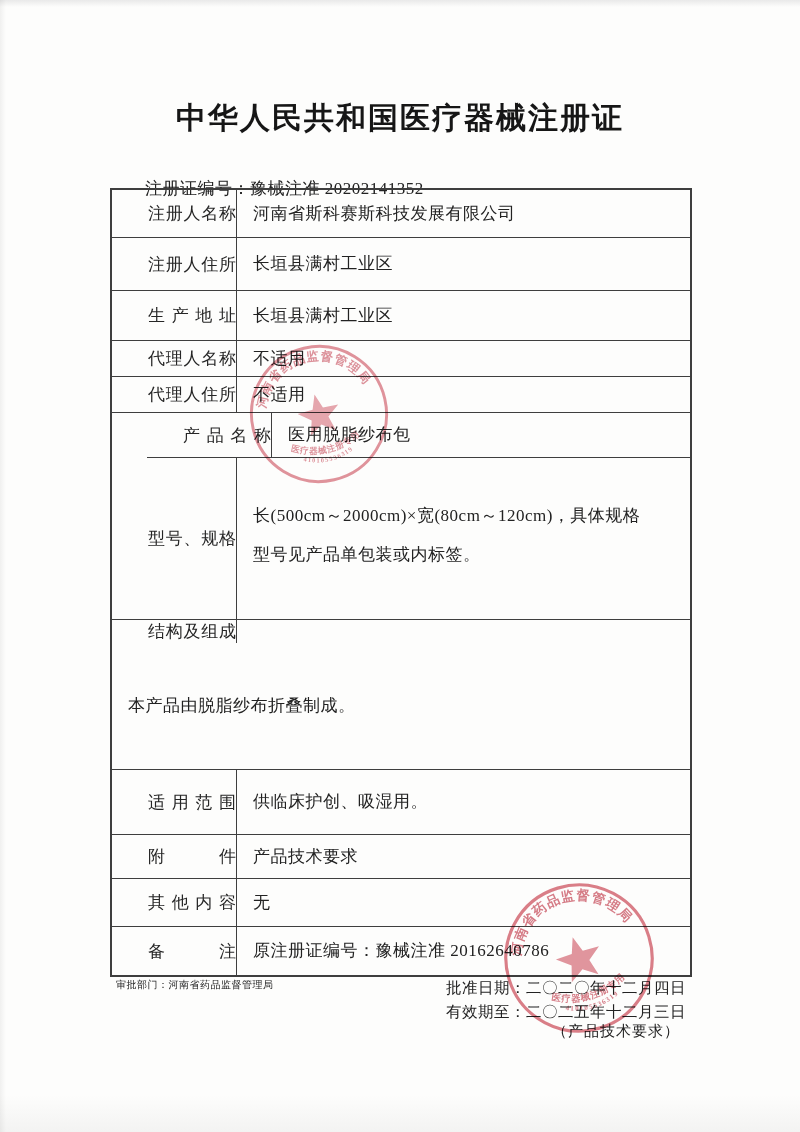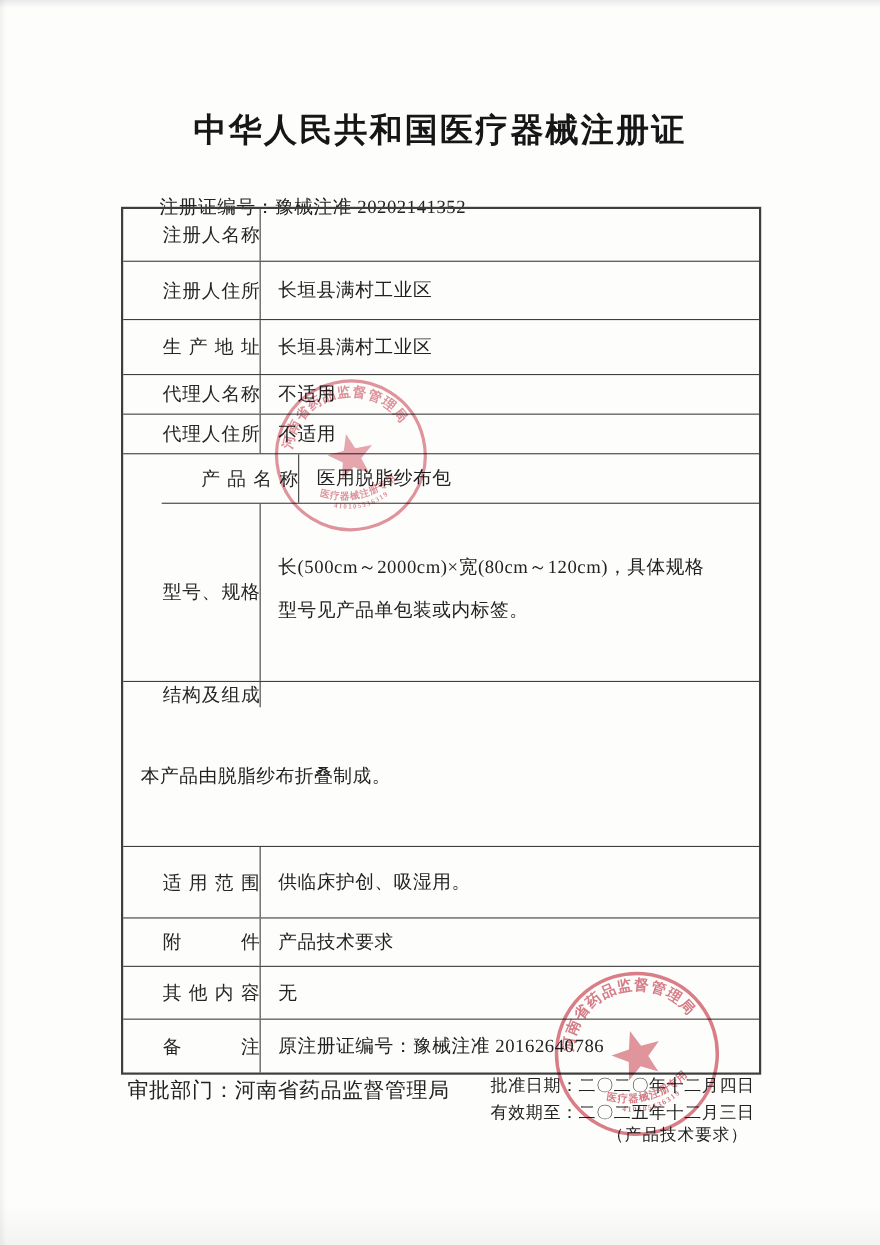--- a/index.html
+++ b/index.html
@@ -43,21 +43,21 @@
   .cell.value{
     flex:1;padding:4px 14px 4px 16px;font-size:17px;color:#222;
     letter-spacing:.5px;line-height:1.5;
   }
   .r0{height:47px;} .r1{height:52px;} .r2{height:49px;}
   .r3{height:35px;} .r4{height:35px;} .r5{height:44px;margin-left:35px;}
   .r6{height:161px;} .r7{height:149px;flex-direction:column;} .r8{height:64px;}
   .r9{height:43px;} .r10{height:47px;} .r11{height:48px;}
   .r6 .cell.value{align-items:flex-start;padding-top:38px;line-height:2.3;padding-right:34px;}
   
-  .footer-left{position:absolute;left:116px;top:978px;font-size:19px;color:#222;letter-spacing:.5px;}
+  .footer-left{position:absolute;left:116px;top:978px;font-size:10px;color:#222;letter-spacing:.5px;}
   .footer-right{position:absolute;left:446px;top:976px;font-size:15.5px;color:#222;letter-spacing:.5px;line-height:1.55;}
   .seal-note{position:absolute;left:552px;top:1022px;font-size:15px;color:#222;letter-spacing:1px;}
   
   .stamp{position:absolute;mix-blend-mode:multiply;pointer-events:none;}
   .stamp1{left:246px;top:341px;width:146px;height:146px;opacity:.62;transform:rotate(-13deg);}
   .stamp2{left:500px;top:879px;width:158px;height:158px;opacity:.74;transform:rotate(-17deg);}
   .stamp svg{width:100%;height:100%;}
   .seal-ring{fill:none;stroke:#cf5260;stroke-width:3.2;}
   .seal-star{fill:#d3606e;fill-opacity:.9;}
   .seal-text{fill:#c94f5e;font-family:"Liberation Serif","DejaVu Serif",serif;font-weight:700;}
@@ -72,20 +72,21 @@
 
   <div class="doc-title">中华人民共和国医疗器械注册证</div>
 
   <div class="cert-line"><span>注册证编号：</span><span class="num">豫械注准 20202141352</span></div>
 
   <div class="cert-table">
     <div class="row r0">
       <div class="cell label">
           <span class="spread">注册人名称</span>
         </div>
+      <div class="cell value">河南省斯科赛斯科技发展有限公司</div>
     </div>
     <div class="row r1">
       <div class="cell label">
           <span class="spread">注册人住所</span>
         </div>
       <div class="cell value">长垣县满村工业区</div>
     </div>
     <div class="row r2">
       <div class="cell label">
           <span class="spread">生产地址</span>

